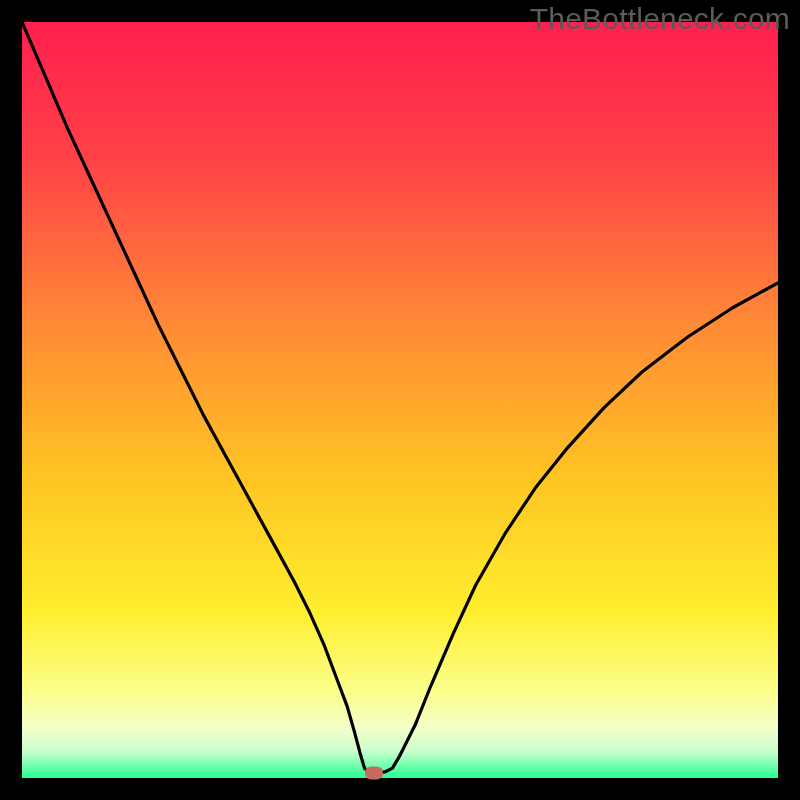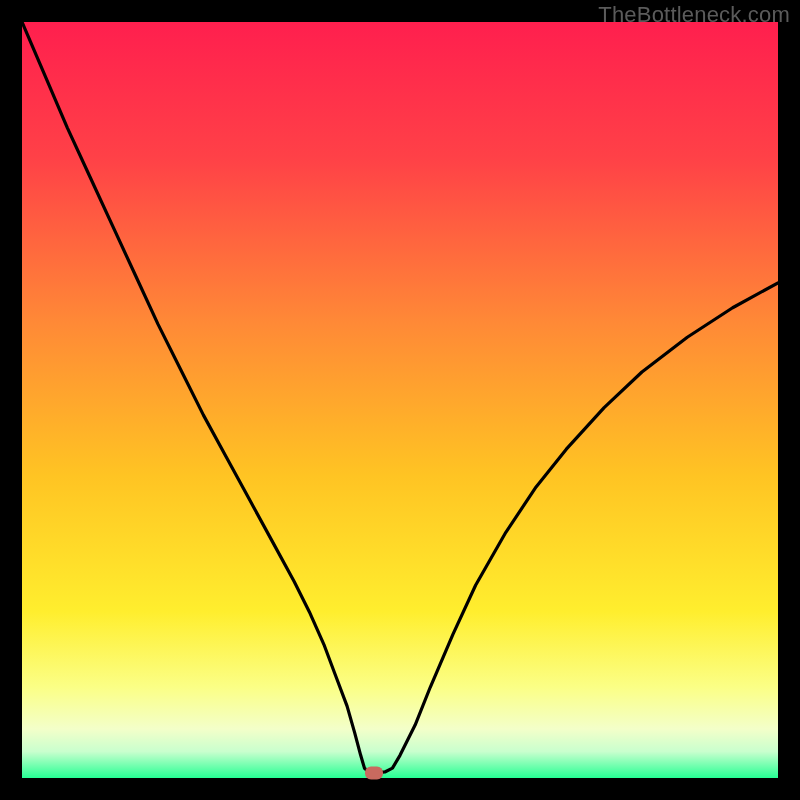--- a/index.html
+++ b/index.html
@@ -24,21 +24,21 @@
     left: 0;
     top: 0;
     width: 756px;
     height: 756px;
   }
   .watermark {
     position: absolute;
     top: 2px;
     right: 10px;
     color: #5b5b5b;
-    font-size: 22px;
+    font-size: 30px;
     font-weight: 500;
     letter-spacing: 0.2px;
     user-select: none;
   }
   .marker {
     position: absolute;
     width: 18px;
     height: 13px;
     background: #c96a5f;
     border-radius: 6px;

